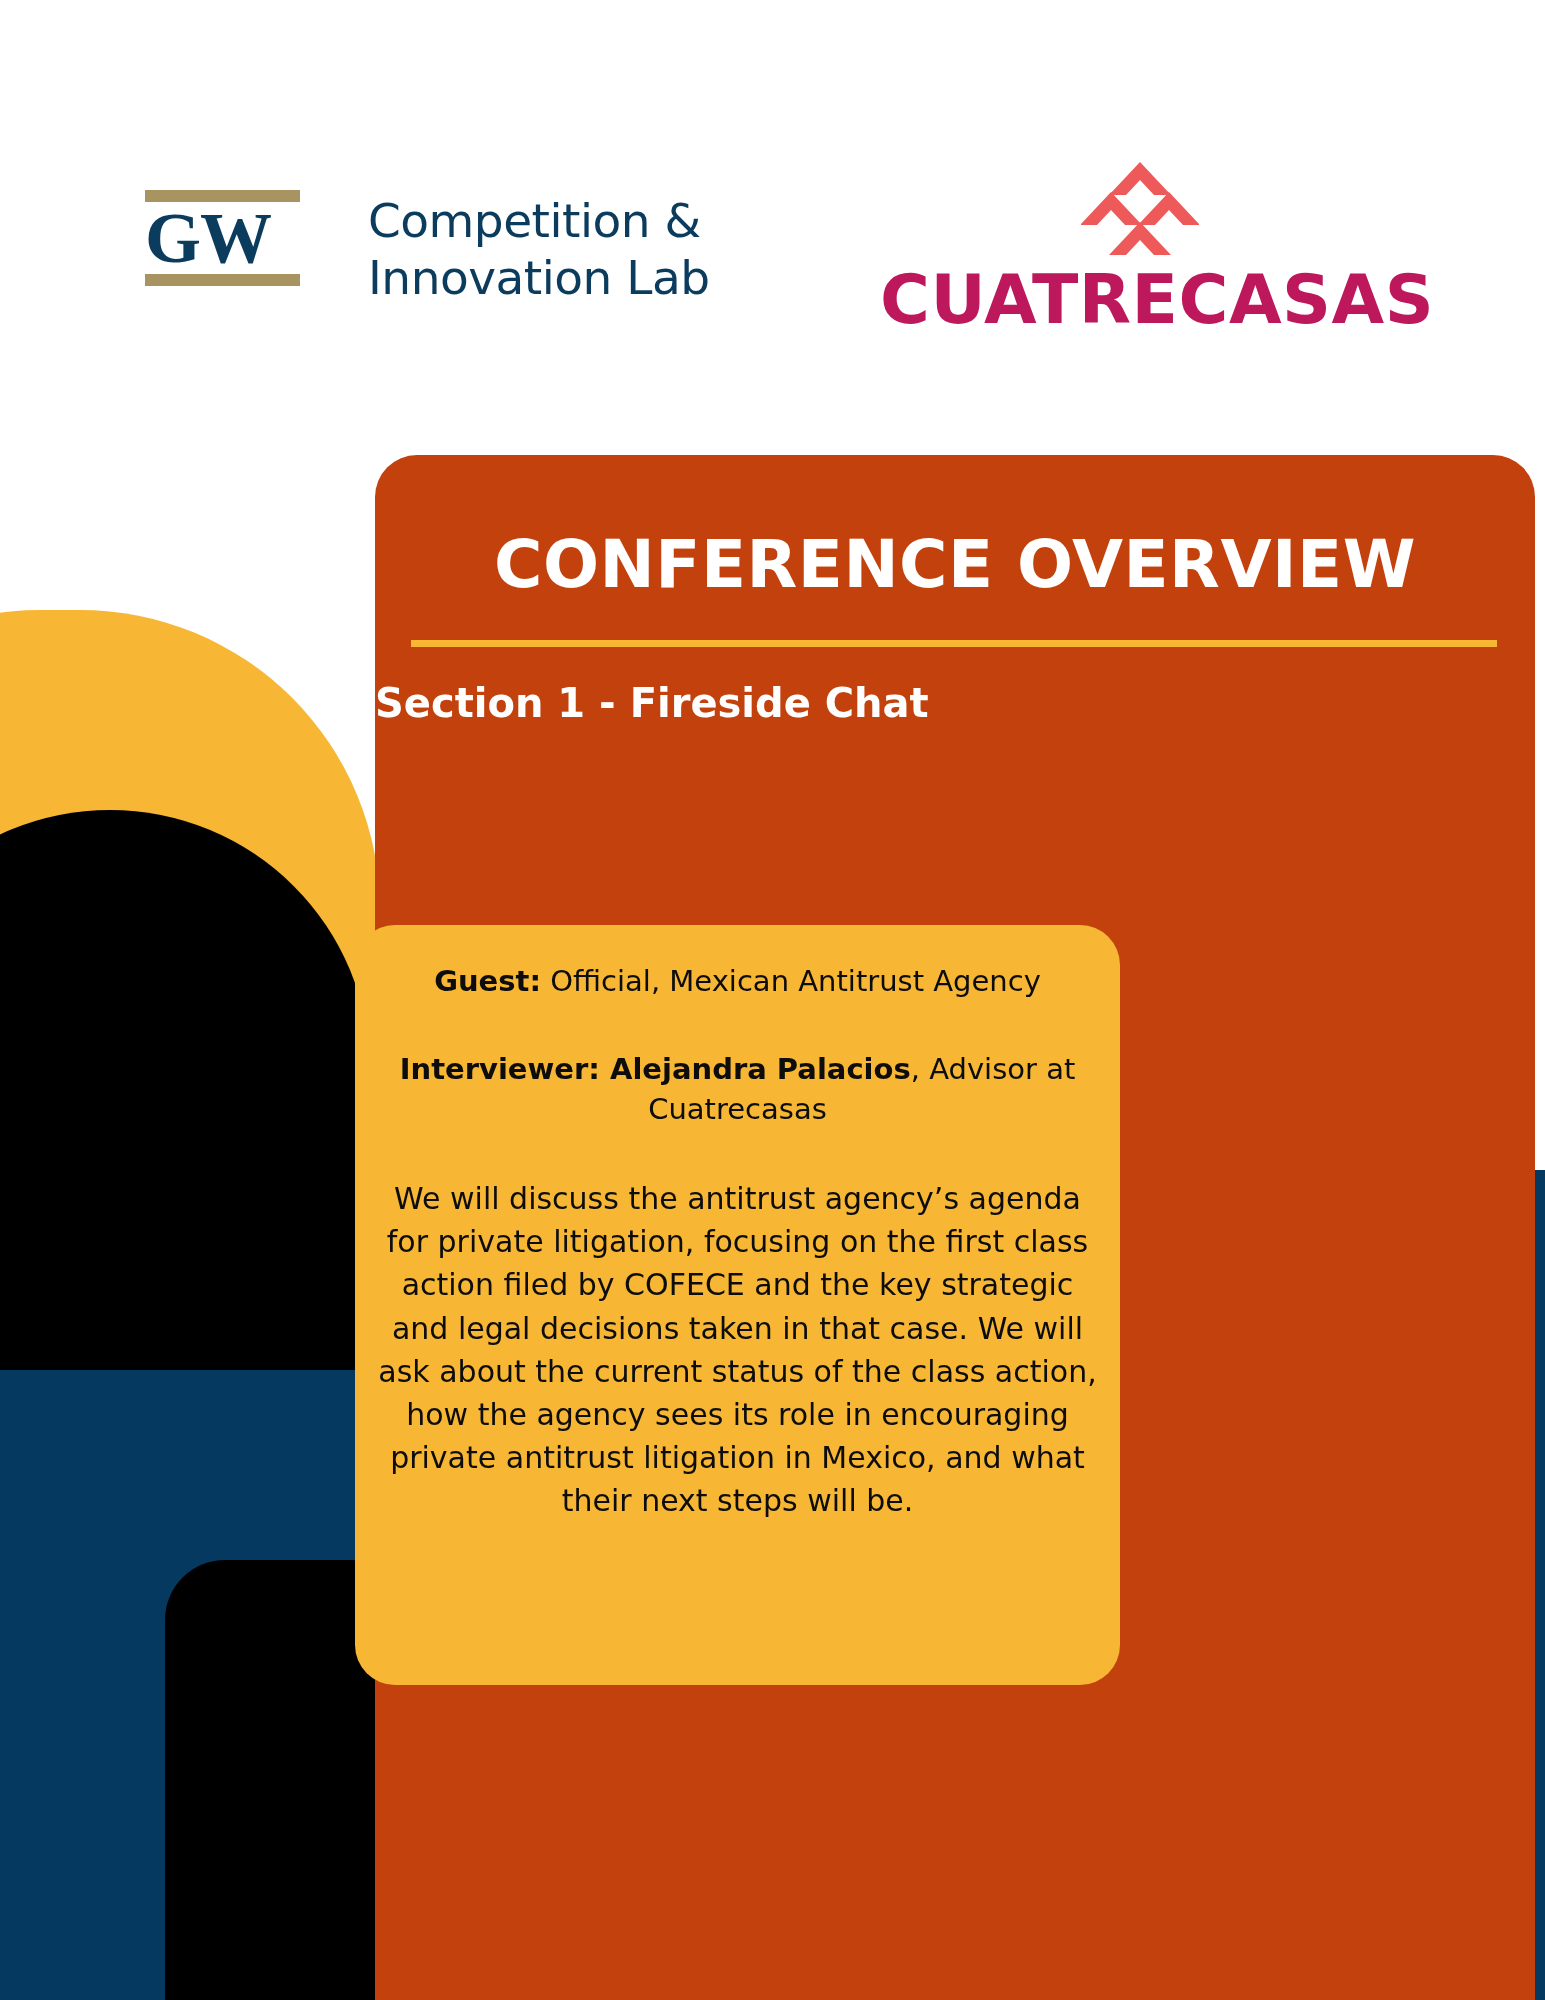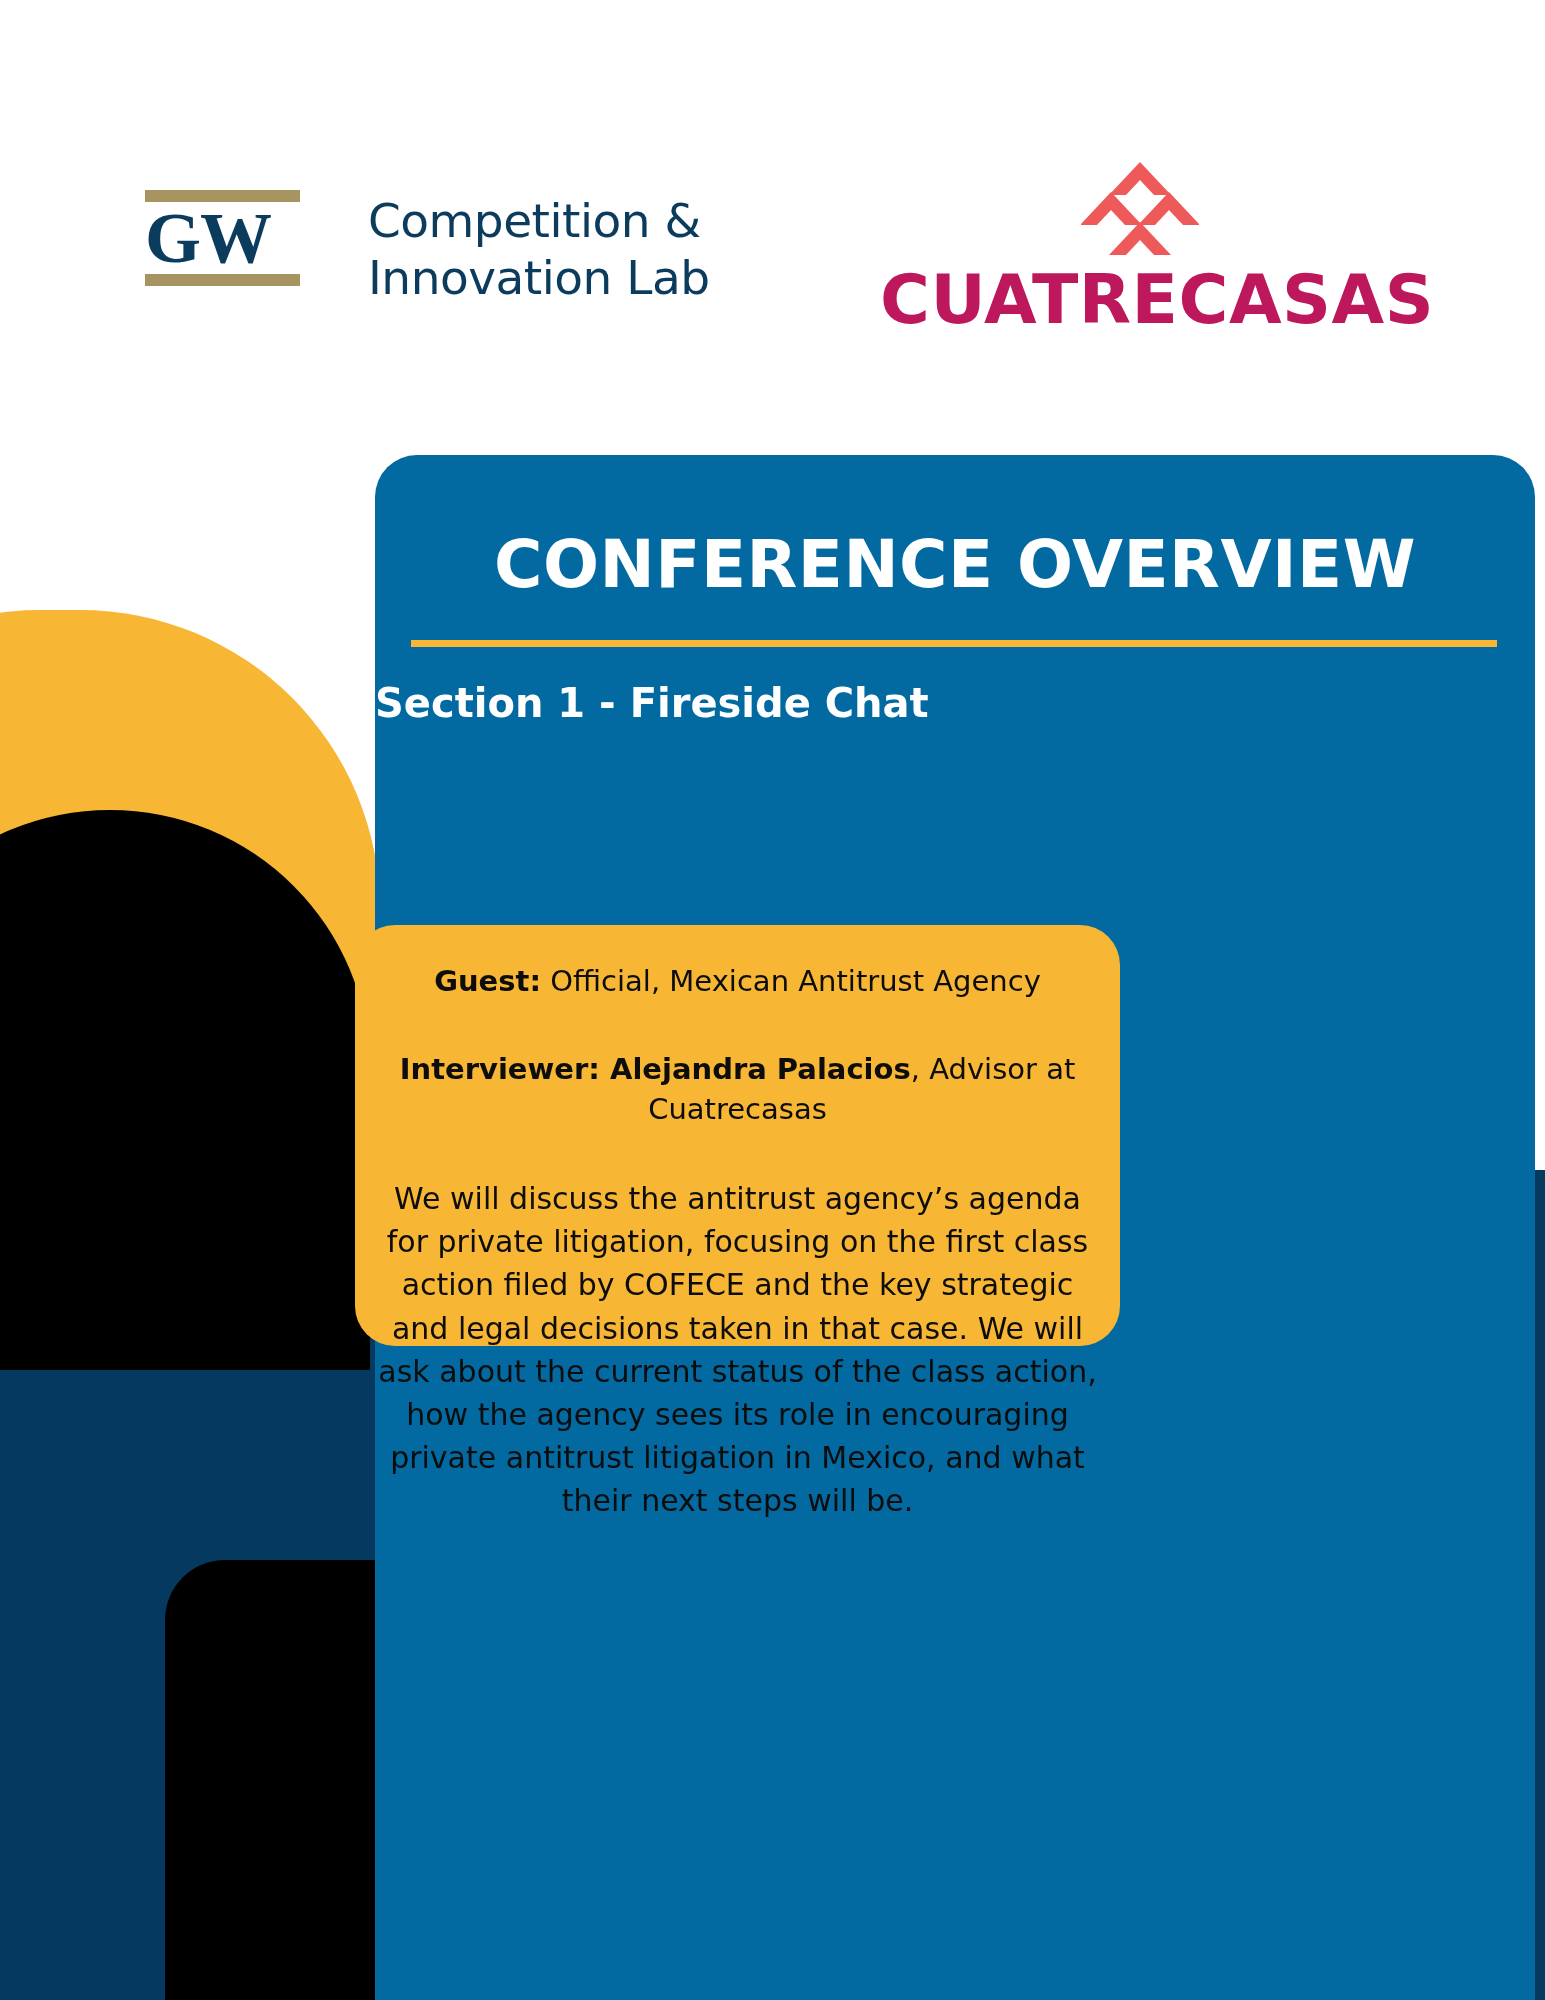--- a/index.html
+++ b/index.html
@@ -59,21 +59,21 @@
   .cc-mark{position:relative;width:118px;height:100px;margin:0 auto 6px auto;}
   .cc-word{
     font-family:"DejaVu Sans", sans-serif;
     font-weight:700;font-size:68px;letter-spacing:0.5px;
     color:#be185d;text-align:center;line-height:1;
   }
 
   
   .navy-card{
     position:absolute;left:375px;top:455px;width:1160px;height:1545px;
-    background:#0369a1;border-radius:42px 42px 0 0;
+    background:#c2410c;border-radius:42px 42px 0 0;
   }
   .card-title{
     position:absolute;left:0;top:75px;width:1160px;
     text-align:center;color:#ffffff;
     font-family:"DejaVu Sans", sans-serif;
     font-weight:700;font-size:66px;letter-spacing:0.5px;line-height:1.05;
   }
   .gold-rule{
     position:absolute;left:36px;top:185px;width:1086px;height:7px;
     background:#f7b633;
@@ -86,21 +86,21 @@
   }
   .section-title{
     position:absolute;left:90px;top:298px;width:980px;
     text-align:center;color:#ffffff;
     font-family:"DejaVu Sans", sans-serif;
     font-weight:700;font-size:40px;line-height:1.35;white-space:pre-line;
   }
 
   
   .yellow-card{
-    position:absolute;left:355px;top:925px;width:765px;height:421px;
+    position:absolute;left:355px;top:925px;width:765px;height:760px;
     background:#f7b633;border-radius:40px;
     color:#0d0d0d;
     font-family:"DejaVu Sans", sans-serif;
   }
   .y-line{
     text-align:center;font-size:29px;line-height:1.38;
     padding:0 26px;
   }
   .y-guest{margin-top:36px;}
   .y-interviewer{margin-top:48px;}

